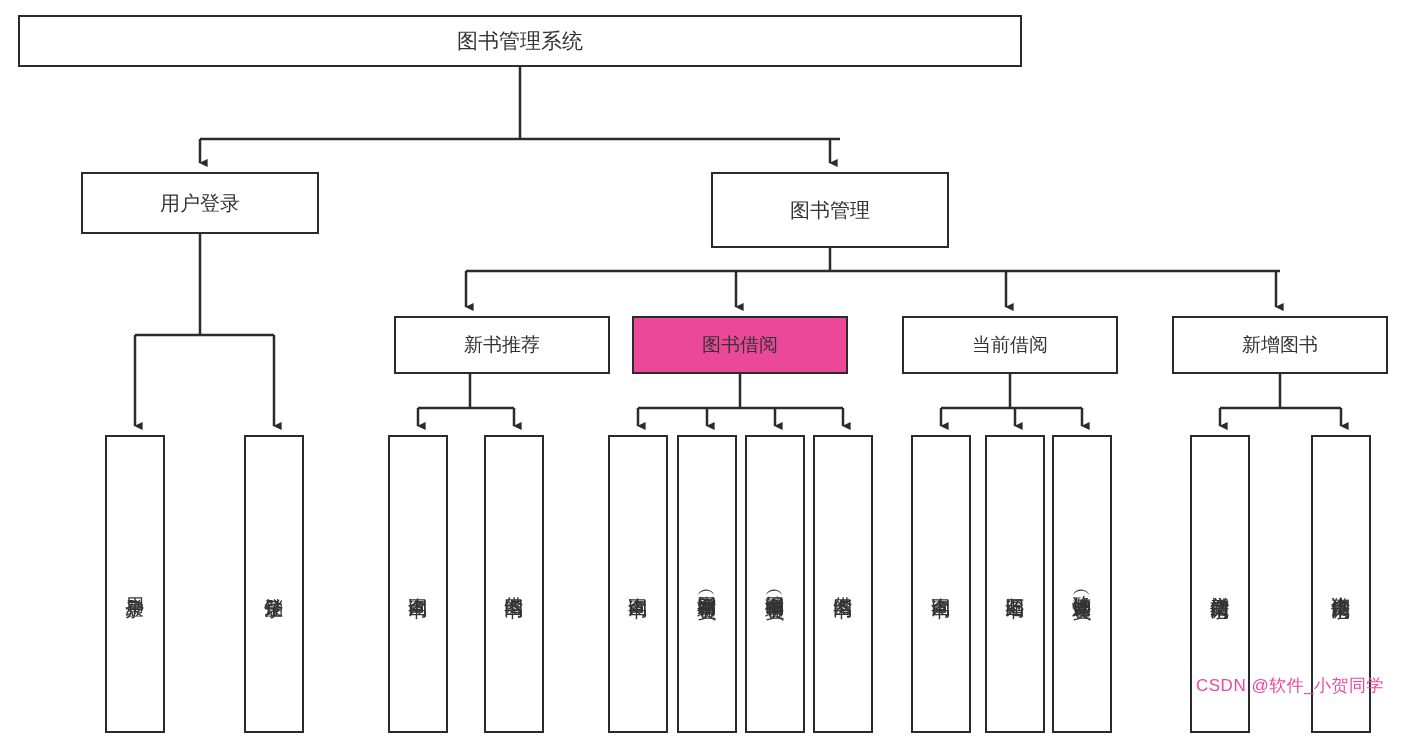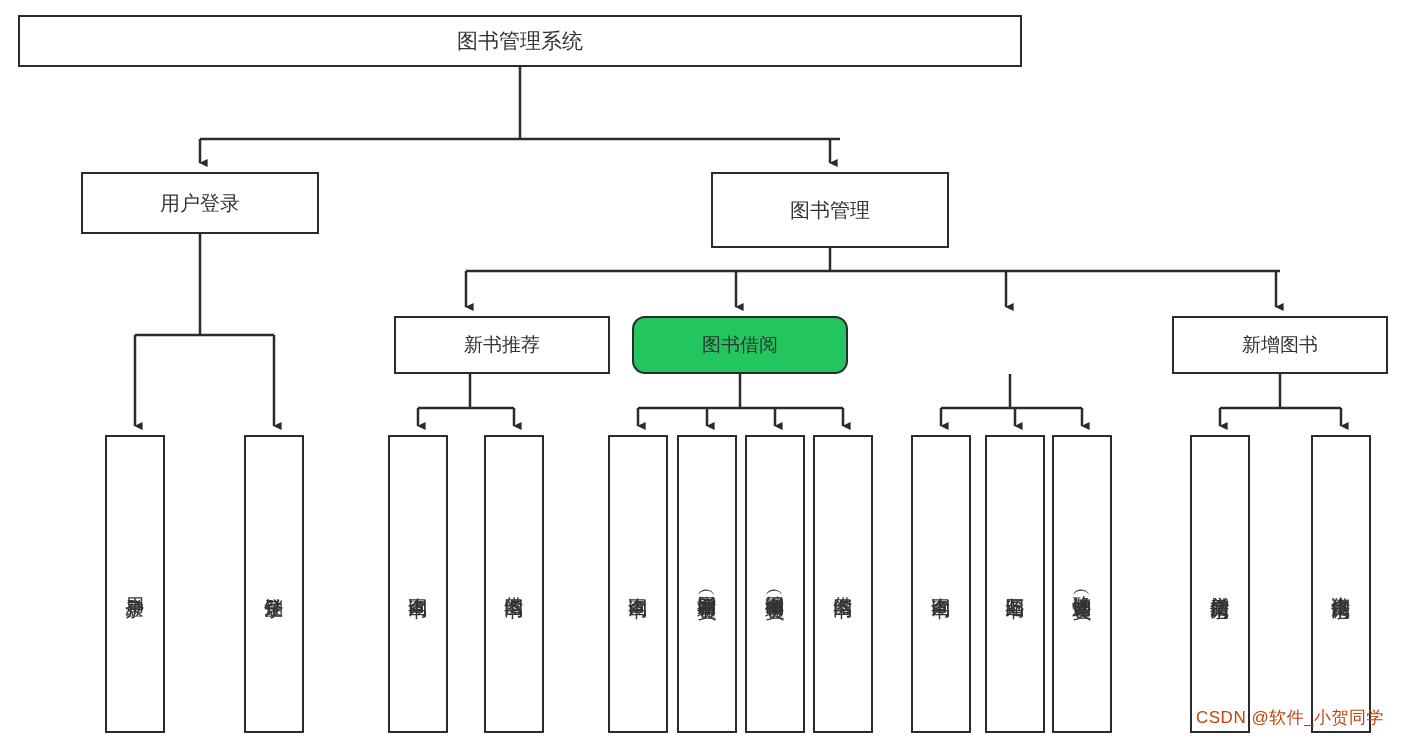--- a/index.html
+++ b/index.html
@@ -131,22 +131,25 @@
   <div class="node level2" style="left: 81px; top: 172px; width: 238px; height: 62px; border-color: rgb(43, 43, 43); background: rgb(255, 255, 255); color: rgb(51, 51, 51);">
     <span>用户登录</span>
   </div>
   <div class="node level2" style="left: 711px; top: 172px; width: 238px; height: 76px; border-color: rgb(43, 43, 43); background: rgb(255, 255, 255); color: rgb(51, 51, 51);">
     <span>图书管理</span>
   </div>
 
   <div class="node level3" style="left: 362px; top: 316px; width: 216px; height: 58px; border-color: rgb(43, 43, 43); background: rgb(255, 255, 255); color: rgb(51, 51, 51); margin-left: 32px;">
     <span>新书推荐</span>
   </div>
-  <div class="node level3" style="left: 632px; top: 316px; width: 216px; height: 58px; border-color: rgb(43, 43, 43); background: #22c55e; color: rgb(51, 51, 51); border-radius: 13px;">
+  <div class="node level3" style="left: 632px; top: 316px; width: 216px; height: 58px; border-color: rgb(43, 43, 43); background: #ec4899; color: rgb(51, 51, 51);">
     <span>图书借阅</span>
+  </div>
+  <div class="node level3" style="left: 902px; top: 316px; width: 216px; height: 58px; border-color: rgb(43, 43, 43); background: rgb(255, 255, 255); color: rgb(51, 51, 51);">
+    <span>当前借阅</span>
   </div>
   <div class="node level3" style="left: 1172px; top: 316px; width: 216px; height: 58px; border-color: rgb(43, 43, 43); background: rgb(255, 255, 255); color: rgb(51, 51, 51);">
     <span>新增图书</span>
   </div>
 
   <div class="node leaf" style="left: 105px; top: 435px; width: 60px; height: 298px; border-color: rgb(43, 43, 43); background: rgb(255, 255, 255); color: rgb(51, 51, 51);">
     <span class="vtext">用户登录</span>
   </div>
   <div class="node leaf" style="left: 244px; top: 435px; width: 60px; height: 298px; border-color: rgb(43, 43, 43); background: rgb(255, 255, 255); color: rgb(51, 51, 51);">
     <span class="vtext">注销登录</span>
@@ -178,15 +181,15 @@
   <div class="node leaf" style="left: 1052px; top: 435px; width: 60px; height: 298px; border-color: rgb(43, 43, 43); background: rgb(255, 255, 255); color: rgb(51, 51, 51);">
     <span class="vtext">确认归还（管理员）</span>
   </div>
   <div class="node leaf" style="left: 1190px; top: 435px; width: 60px; height: 298px; border-color: rgb(43, 43, 43); background: rgb(255, 255, 255); color: rgb(51, 51, 51);">
     <span class="vtext">新增借阅记录</span>
   </div>
   <div class="node leaf" style="left: 1311px; top: 435px; width: 60px; height: 298px; border-color: rgb(43, 43, 43); background: rgb(255, 255, 255); color: rgb(51, 51, 51);">
     <span class="vtext">查询借阅记录</span>
   </div>
 
-  <div class="watermark" style="left: 1196px; top: 706px; color: #c2410c;">CSDN @软件_小贺同学</div>
+  <div class="watermark" style="left: 1196px; top: 674px; color: #ec4899;">CSDN @软件_小贺同学</div>
 
 </div>
 
 </body></html>

